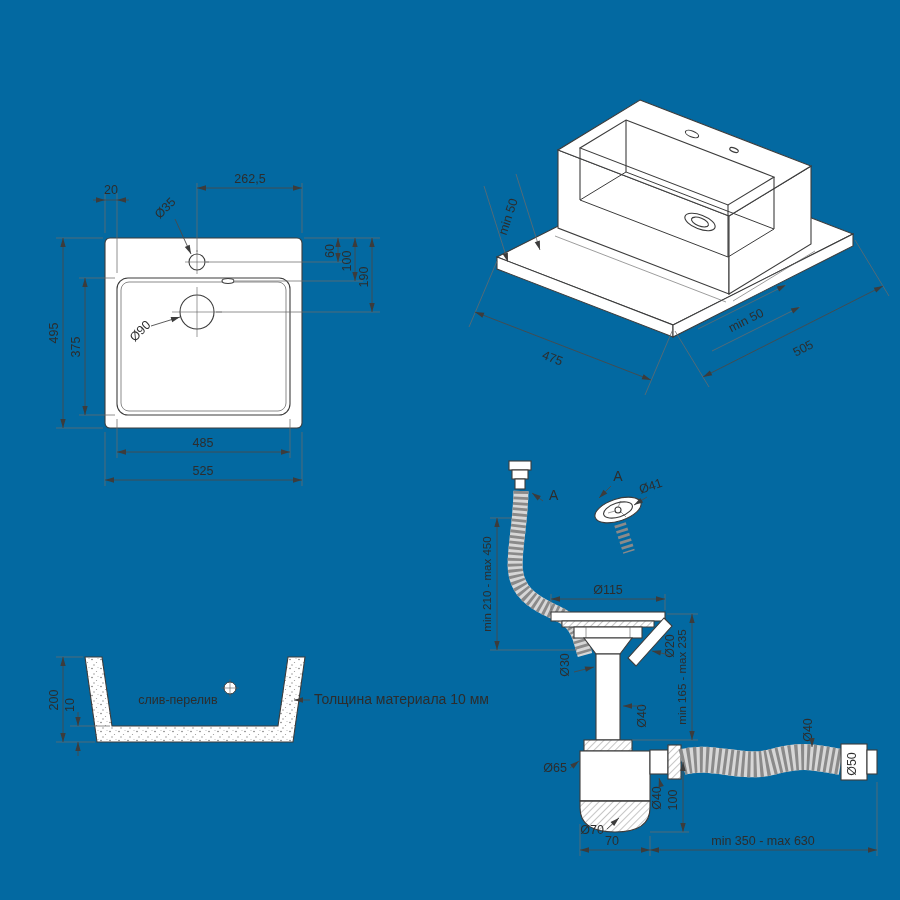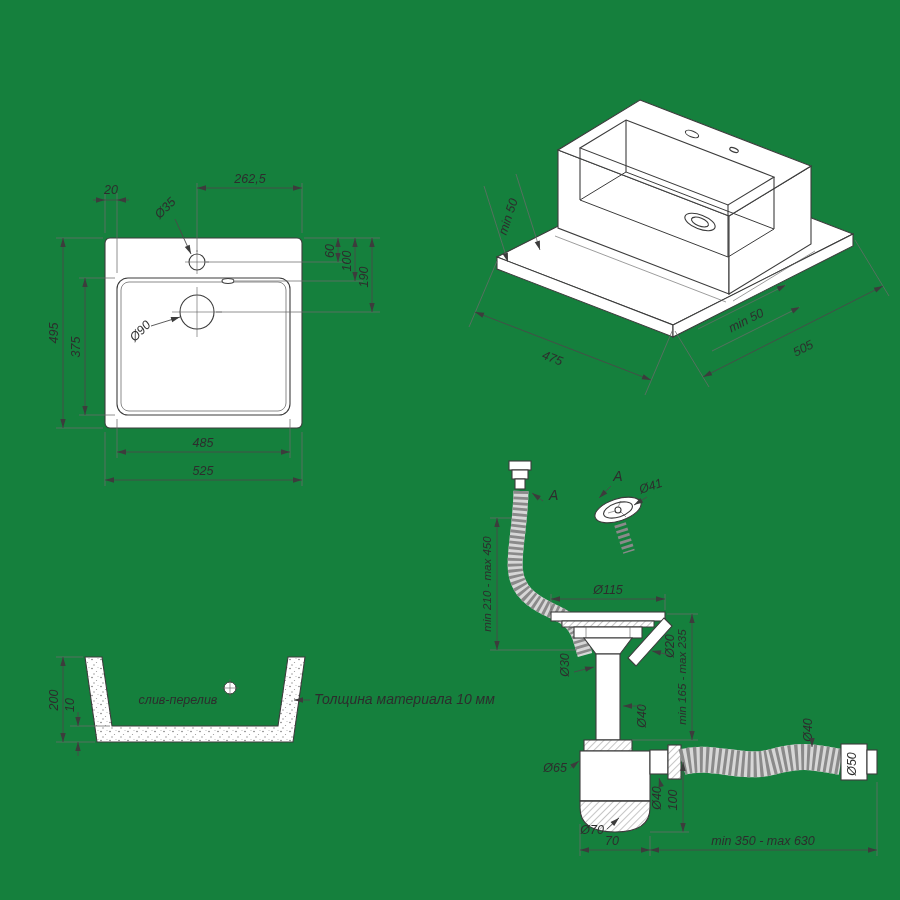--- a/index.html
+++ b/index.html
@@ -1,17 +1,17 @@
 <!DOCTYPE html>
 <html><head>
 <meta charset="utf-8">
 <style>
   html,body{margin:0;padding:0;background:#fff;}
-  .page{width:900px;height:900px;position:relative;background:#15803d;overflow:hidden;
-        font-family:"Liberation Sans", sans-serif;font-style:italic;}
+  .page{width:900px;height:900px;position:relative;background:#0369a1;overflow:hidden;
+        font-family:"Liberation Sans", sans-serif;}
   svg{position:absolute;left:0;top:0;}
   svg text{font-family:"Liberation Sans", sans-serif;font-size:12.5px;fill:#2d2d2d;}
   svg text.t14{font-size:14px;}
   svg text.t11{font-size:11.5px;}
   .ln{stroke:#3c3c3c;stroke-width:1.1;fill:none;}
   .fill{fill:#fff;stroke:#3c3c3c;stroke-width:1.1;}
   .ext{stroke:#6b6b6b;stroke-width:.75;fill:none;}
   .dim{stroke:#4a4a4a;stroke-width:.9;fill:none;}
   .thin{stroke:#5a5a5a;stroke-width:.6;fill:none;}
   .hoseBG{stroke:#d7d7d7;stroke-width:15;fill:none;stroke-linecap:butt;}

